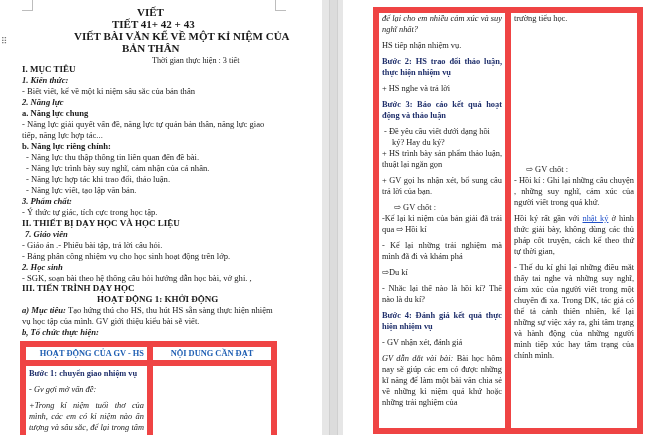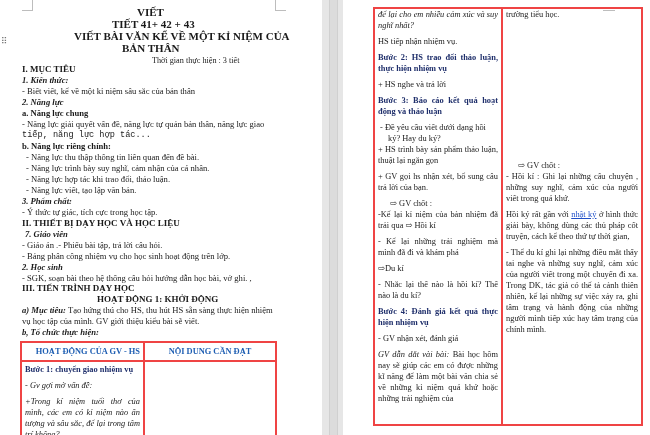--- a/index.html
+++ b/index.html
@@ -13,21 +13,21 @@
   .drag-handle{position:absolute;left:1px;top:39px;font-size:9px;color:#777;line-height:5px;font-family:"DejaVu Sans",sans-serif;letter-spacing:-1px;}
   .abs{position:absolute;white-space:nowrap;}
   .title{font-weight:bold;font-size:11px;}
   .t{font-size:8.6px;line-height:11.2px;}
   .b{font-weight:bold;}
   .i{font-style:italic;}
   .bi{font-weight:bold;font-style:italic;}
   .navy{color:#1f2f6b;}
   .blue{color:#1f5fb3;}
   table.act{position:absolute;border-collapse:collapse;}
-  table.act td{border:2px solid #ef4444;vertical-align:top;padding:0 3px;font-size:8.4px;line-height:11px;}
+  table.act td{border:6px solid #ef4444;vertical-align:top;padding:0 3px;font-size:8.4px;line-height:11px;}
   .para{margin:0 0 5px 0;text-align:justify;}
   .link{color:#1f4fc8;text-decoration:underline;}
 </style>
 </head>
 <body>
 
 <div class="page" id="page-left">
   <div class="corner" style="left:22px;top:0;border-width:0 1px 1px 0;"></div>
   <div class="corner" style="left:275px;top:0;border-width:0 0 1px 1px;"></div>
   <div class="drag-handle">⠿</div>
@@ -37,21 +37,21 @@
   <div class="abs title" style="left:74px;top:30px;">VIẾT BÀI VĂN KỂ VỀ MỘT KỈ NIỆM CỦA</div>
   <div class="abs title" style="left:122px;top:42px;">BẢN THÂN</div>
   <div class="abs t" style="left:152px;top:55px;font-size:8.2px;">Thời gian thực hiện : 3 tiết</div>
 
   <div class="abs t b" style="left:22px;top:64px;font-size:9px;">I. MỤC TIÊU</div>
   <div class="abs t bi" style="left:22px;top:75px;">1. Kiến thức:</div>
   <div class="abs t" style="left:22px;top:86px;">- Biết viết, kể về một kỉ niệm sâu sắc của bản thân</div>
   <div class="abs t bi" style="left:22px;top:97px;">2. Năng lực</div>
   <div class="abs t b" style="left:22px;top:108px;">a. Năng lực chung</div>
   <div class="abs t" style="left:22px;top:119px;">- Năng lực giải quyết vấn đề, năng lực tự quản bản thân, năng lực giao</div>
-  <div class="abs t" style="left:22px;top:130px;font-family:Liberation Mono, monospace;">tiếp, năng lực hợp tác...</div>
+  <div class="abs t" style="left:22px;top:130px;">tiếp, năng lực hợp tác...</div>
   <div class="abs t b" style="left:22px;top:141px;">b. Năng lực riêng chính:</div>
   <div class="abs t" style="left:26px;top:152px;">- Năng lực thu thập thông tin liên quan đến đề bài.</div>
   <div class="abs t" style="left:26px;top:163px;">- Năng lực trình bày suy nghĩ, cảm nhận của cá nhân.</div>
   <div class="abs t" style="left:26px;top:174px;">- Năng lực hợp tác khi trao đổi, thảo luận.</div>
   <div class="abs t" style="left:26px;top:185px;">- Năng lực viết, tạo lập văn bản.</div>
   <div class="abs t bi" style="left:22px;top:196px;">3. Phẩm chất:</div>
   <div class="abs t" style="left:22px;top:207px;">- Ý thức tự giác, tích cực trong học tập.</div>
 
   <div class="abs t b" style="left:22px;top:218px;font-size:9px;">II. THIẾT BỊ DẠY HỌC VÀ HỌC LIỆU</div>
   <div class="abs t bi" style="left:25px;top:229px;">7. Giáo viên</div>
@@ -99,21 +99,21 @@
       <td style="width:120px;height:415px;">
         <div class="i para">để lại cho em nhiều cảm xúc và suy nghĩ nhất?</div>
         <div class="para">HS tiếp nhận nhiệm vụ.</div>
         <div class="para b navy">Bước 2: HS trao đổi thảo luận, thực hiện nhiệm vụ</div>
         <div class="para">+ HS nghe và trả lời</div>
         <div class="para b navy">Bước 3: Báo cáo kết quả hoạt động và thảo luận</div>
         <div style="padding-left:10px;text-indent:-8px;">-    Đề yêu cầu viết dưới dạng hồi ký? Hay du ký?</div>
         <div class="para">+ HS trình bày sản phẩm thảo luận, thuật lại ngắn gọn</div>
         <div class="para">+ GV gọi hs nhận xét, bổ sung câu trả lời của bạn.</div>
         <div style="padding-left:12px;">⇨ GV chốt :</div>
-        <div class="para">-Kể lại kỉ niệm của bản nhiệm đã trải qua  ⇨ Hồi kí</div>
+        <div class="para">-Kể lại kỉ niệm của bản giải đã trải qua  ⇨ Hồi kí</div>
         <div class="para">- Kể lại những trải nghiệm mà mình đã đi và khám phá</div>
         <div class="para">⇨Du kí</div>
         <div class="para">- Nhắc lại thế nào là hồi kí? Thế nào là du kí?</div>
         <div class="para b navy">Bước 4: Đánh giá kết quả thực hiện nhiệm vụ</div>
         <div class="para">- GV nhận xét, đánh giá</div>
         <div class="para"><span class="i">GV dẫn dắt vài bài:</span><span> Bài học hôm nay sẽ giúp các em có được những kĩ năng để làm một bài văn chia sẻ về những kỉ niệm quá khứ hoặc những trải nghiệm  của</span></div>
       </td>
       <td>
         <div style="margin-bottom:140px;">trường tiểu học.</div>
         <div style="padding-left:12px;">⇨ GV chốt :</div>

